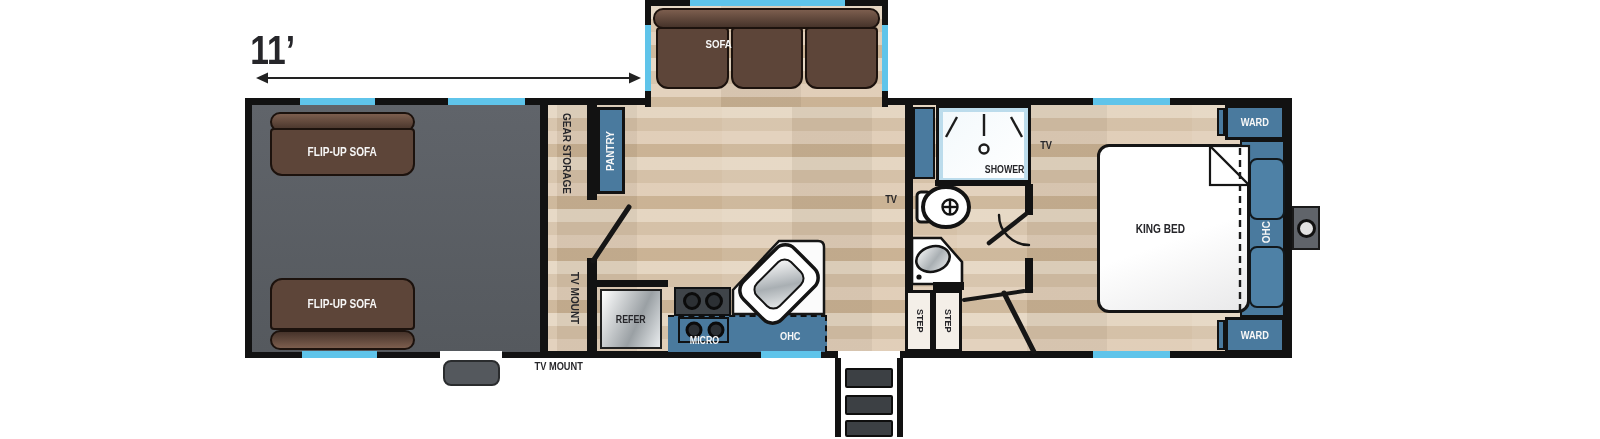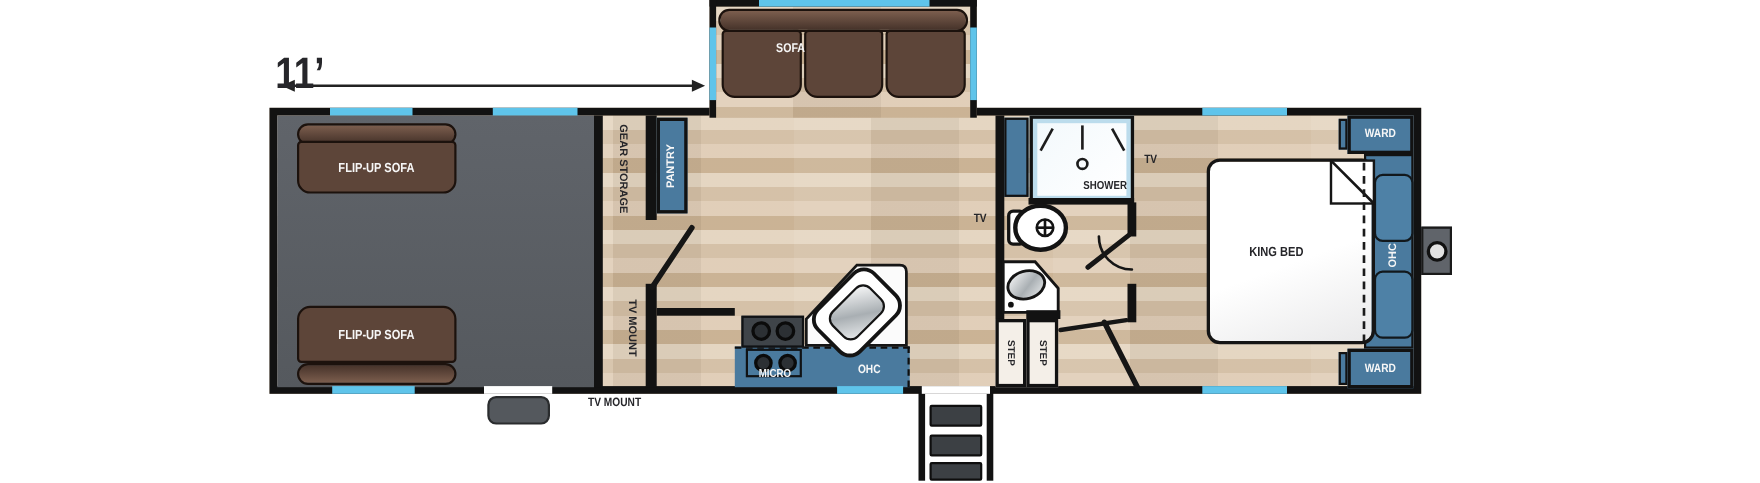--- a/index.html
+++ b/index.html
@@ -19,21 +19,21 @@
   .window{background:#5fc4ea;}
   .lbl{color:#26262a;line-height:1;}
   .lblw{color:#f7f7f7;line-height:1;}
   svg.overlay{position:absolute;left:0;top:0;z-index:7;pointer-events:none;}
 </style>
 </head>
 <body>
 
 <div class="plan">
 
-  <div class="abs lbl" style="left:246px;top:47px;font-size:40px;z-index:8;">
+  <div class="abs lbl" style="left:246px;top:30px;font-size:40px;z-index:8;">
     <span class="cx">11’</span>
   </div>
 
 
   <div class="abs wood" style="left:245px;top:98px;width:1047px;height:260px;border:7px solid #121212;z-index:1;"></div>
 
   <div class="abs wood" style="left:645px;top:0;width:243px;height:107px;border:6px solid #121212;border-bottom:none;z-index:3;"></div>
 
   <div class="abs" style="left:252px;top:105px;width:288px;height:247px;z-index:2;
               background:linear-gradient(180deg,#60646a,#55595e);"></div>
@@ -63,20 +63,24 @@
   <div class="abs blue flexc" style="left:597px;top:107px;width:28px;height:87px;border:3px solid #121212;z-index:4;">
     <span class="vu lblw" style="font-size:10px;">PANTRY</span>
   </div>
 
   <div class="abs wall" style="left:587px;top:258px;width:10px;height:94px;z-index:4;"></div>
   <div class="abs flexc vd lbl" style="left:561px;top:266px;width:26px;height:64px;font-size:10px;z-index:8;">
     <span>TV MOUNT</span>
   </div>
 
   <div class="abs wall" style="left:597px;top:280px;width:71px;height:7px;z-index:4;"></div>
+  <div class="abs flexc" style="left:600px;top:289px;width:62px;height:60px;z-index:4;
+              background:linear-gradient(115deg,#ffffff,#9aa0a4 60%,#e9ecee);border:2.5px solid #202020;">
+    <span class="cx lbl" style="font-size:10.5px;">REFER</span>
+  </div>
 
   <div class="abs" style="left:674px;top:287px;width:57px;height:29px;background:#3f4449;border:2.5px solid #101214;z-index:5;"></div>
   <div class="abs blue" style="left:668px;top:315px;width:159px;height:37px;z-index:4;
               border-top:2px dashed #0e0e0e;border-right:2px dashed #0e0e0e;"></div>
   <div class="abs" style="left:678px;top:317px;width:51px;height:26px;border:2.5px solid #101214;z-index:5;"></div>
   <div class="abs lblw" style="left:682px;top:335px;width:44px;text-align:center;font-size:10.5px;z-index:8;">
     <span class="cx">MICRO</span>
   </div>
   <div class="abs lblw" style="left:770px;top:331px;width:40px;text-align:center;font-size:11px;z-index:8;">
     <span class="cx">OHC</span>

